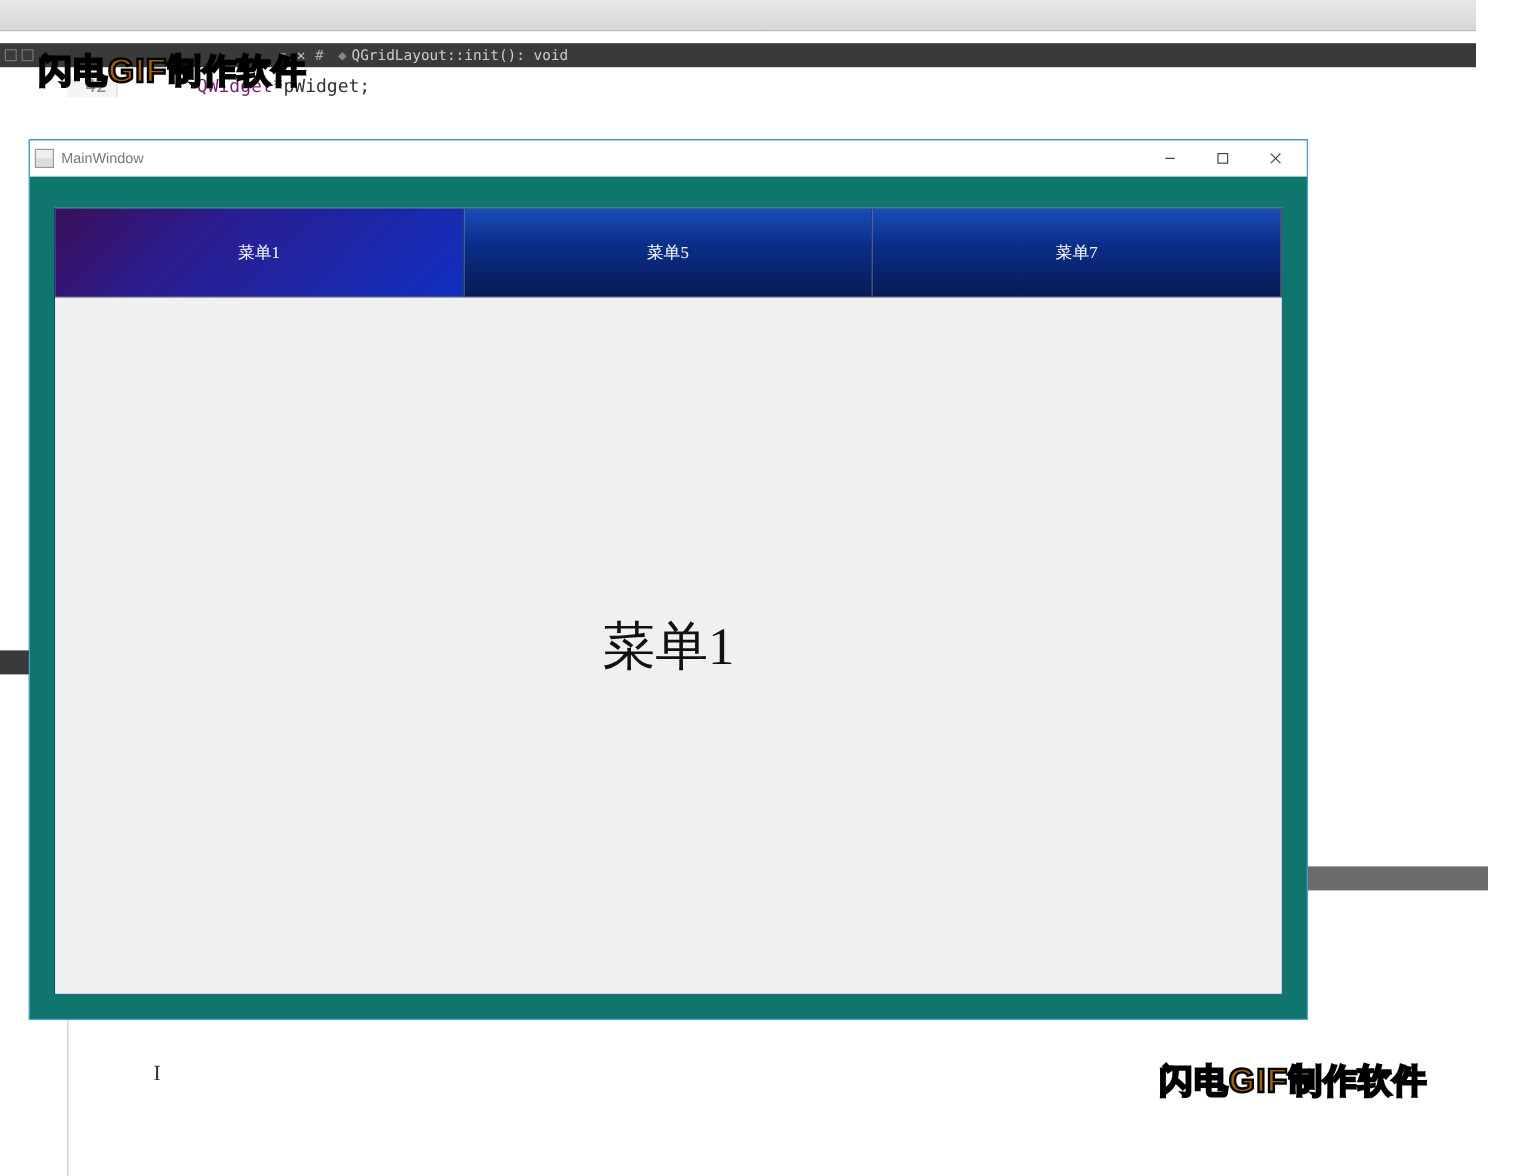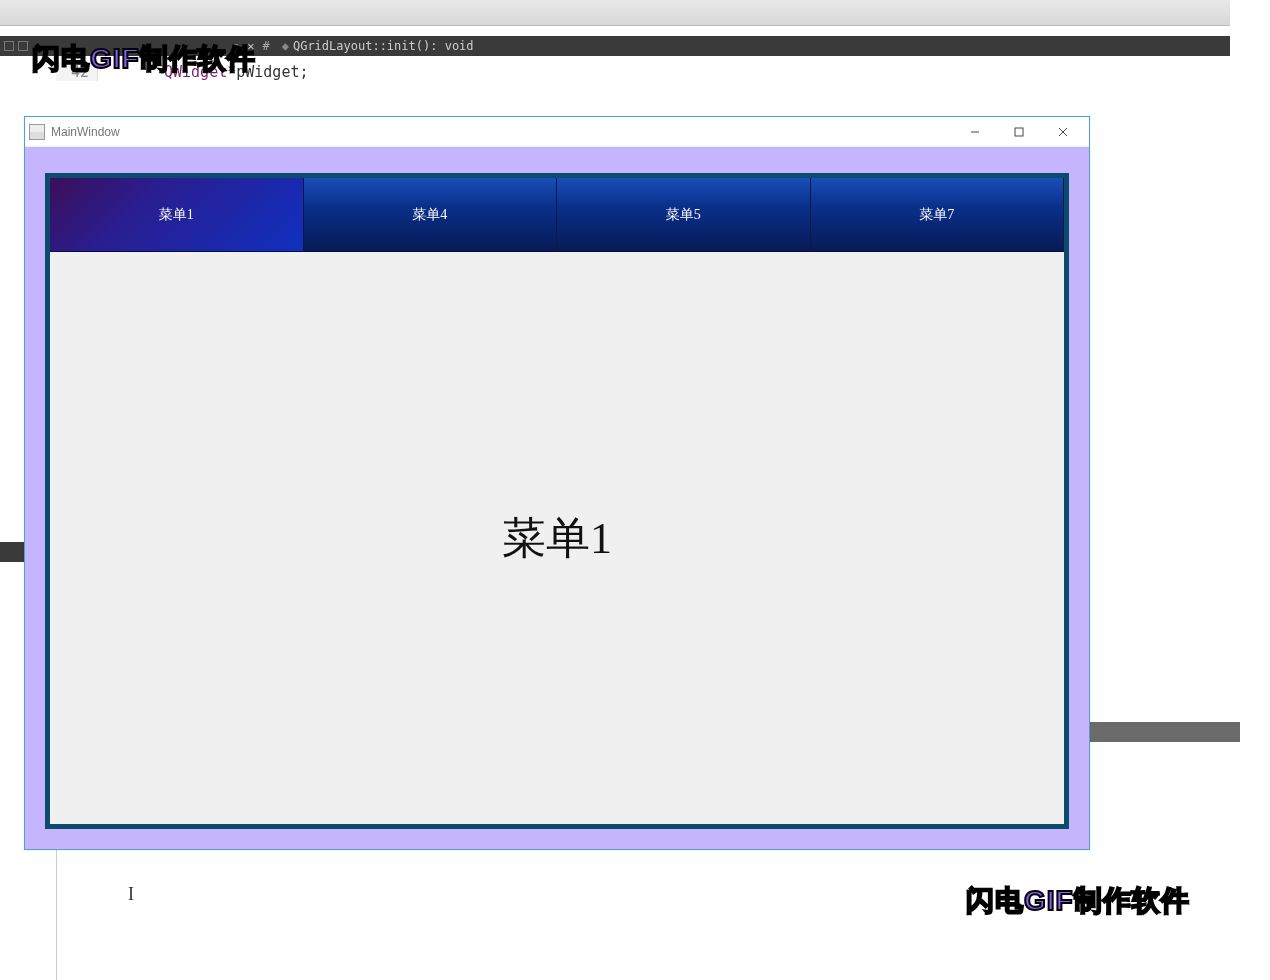--- a/index.html
+++ b/index.html
@@ -46,50 +46,50 @@
   }
 
   
   .watermark {
     position: absolute; font-weight: 900; font-size: 28px;
     letter-spacing: 1px;
     white-space: nowrap; pointer-events: none;
     -webkit-text-stroke: 2px #000;
   }
   .watermark .red { color:#c2410c; }
-  .watermark .yellow { color:#8b5cf6;margin-top:21px; }
+  .watermark .yellow { color:#a16207;margin-top:21px; }
   .watermark .white { color:#a16207; }
   .wm-tl { left: 32px; top: 40px; }
   .wm-br { left: 966px; top: 882px; }
 
   
   .app-window {
     position: absolute; left: 24px; top: 116px; width: 1066px; height: 734px;
-    background: #c4b5fd; border: 1px solid #4ea1d3;
+    background: #0f766e; border: 1px solid #4ea1d3;
     box-shadow: 0 0 0 1px rgba(0,0,0,.03);
   }
   .titlebar {
     height: 30px; background: #fff; display:flex; align-items:center;
     padding: 0 4px; color:#777; font-size:12px;
     border-bottom: 1px solid #eee;
   }
   .titlebar .icon {
     width:16px; height:16px; border:1px solid #999; margin-right:6px;
     background: linear-gradient(#eee 50%, #ddd 50%);
   }
   .winbtns { margin-left:auto; display:flex; }
   .winbtn {
     width:44px; height:28px; display:flex; align-items:center; justify-content:center;
     color:#555; font-family: "Segoe UI Symbol", sans-serif; font-size:11px;
   }
   .winbtn svg { stroke:#444; fill:none; stroke-width:1; }
 
   .client {
     position:absolute; left:20px; top:56px; right:20px; bottom:20px;
-    border:5px solid #0c4a6e; background:#f0f0f0;
+    border:1px solid #0c4a6e; background:#f0f0f0;
   }
   .tabs {
     display:flex; height:74px; border-bottom:1px solid #001040;
   }
   .tab {
     flex:1; display:flex; align-items:center; justify-content:center;
     color:#fff; font-size:14px;
     background: linear-gradient(#1a4db8 0%, #0a2f8a 40%, #071a55 100%);
     border-right:1px solid #0a1a44;
     cursor:pointer;
@@ -165,23 +165,20 @@
           </svg>
       </div>
     </div>
   </div>
   <div class="client">
     <div class="tabs">
       <div class="tab">
           <span>菜单1</span>
         </div>
       <div class="tab">
-          <span>菜单4</span>
-        </div>
-      <div class="tab">
           <span>菜单5</span>
         </div>
       <div class="tab">
           <span>菜单7</span>
         </div>
     </div>
     <div class="content">
       <div class="content-label">菜单1</div>
     </div>
   </div>

